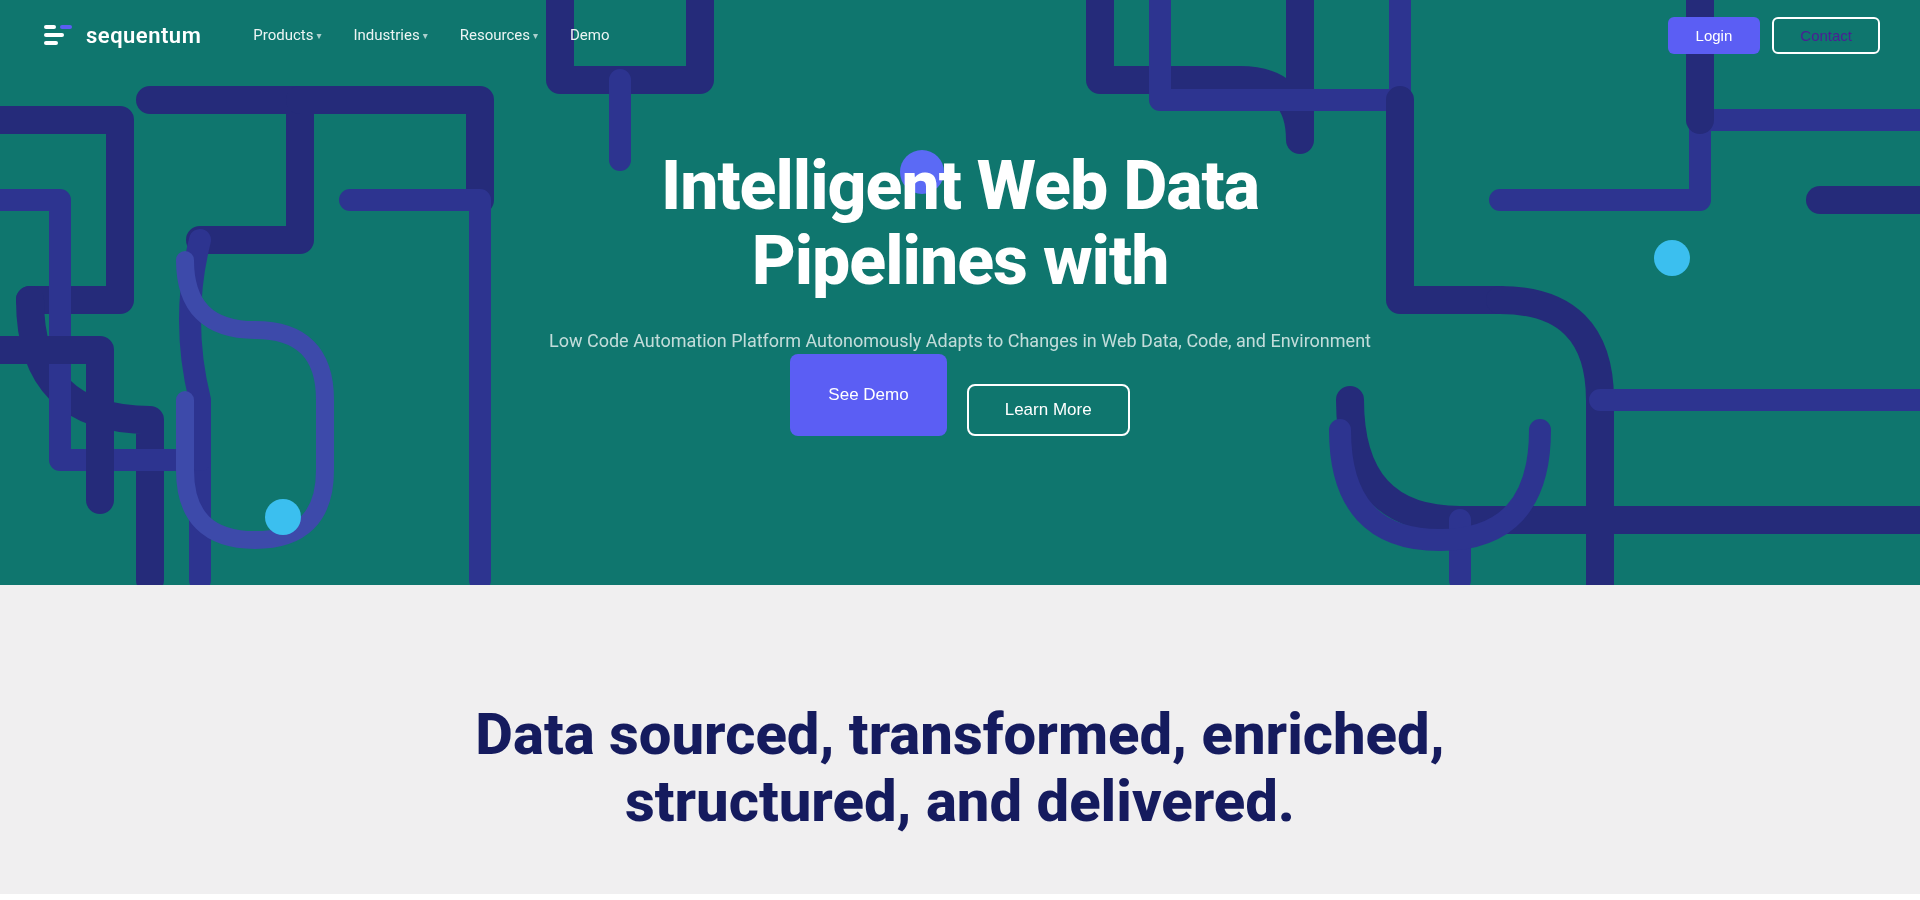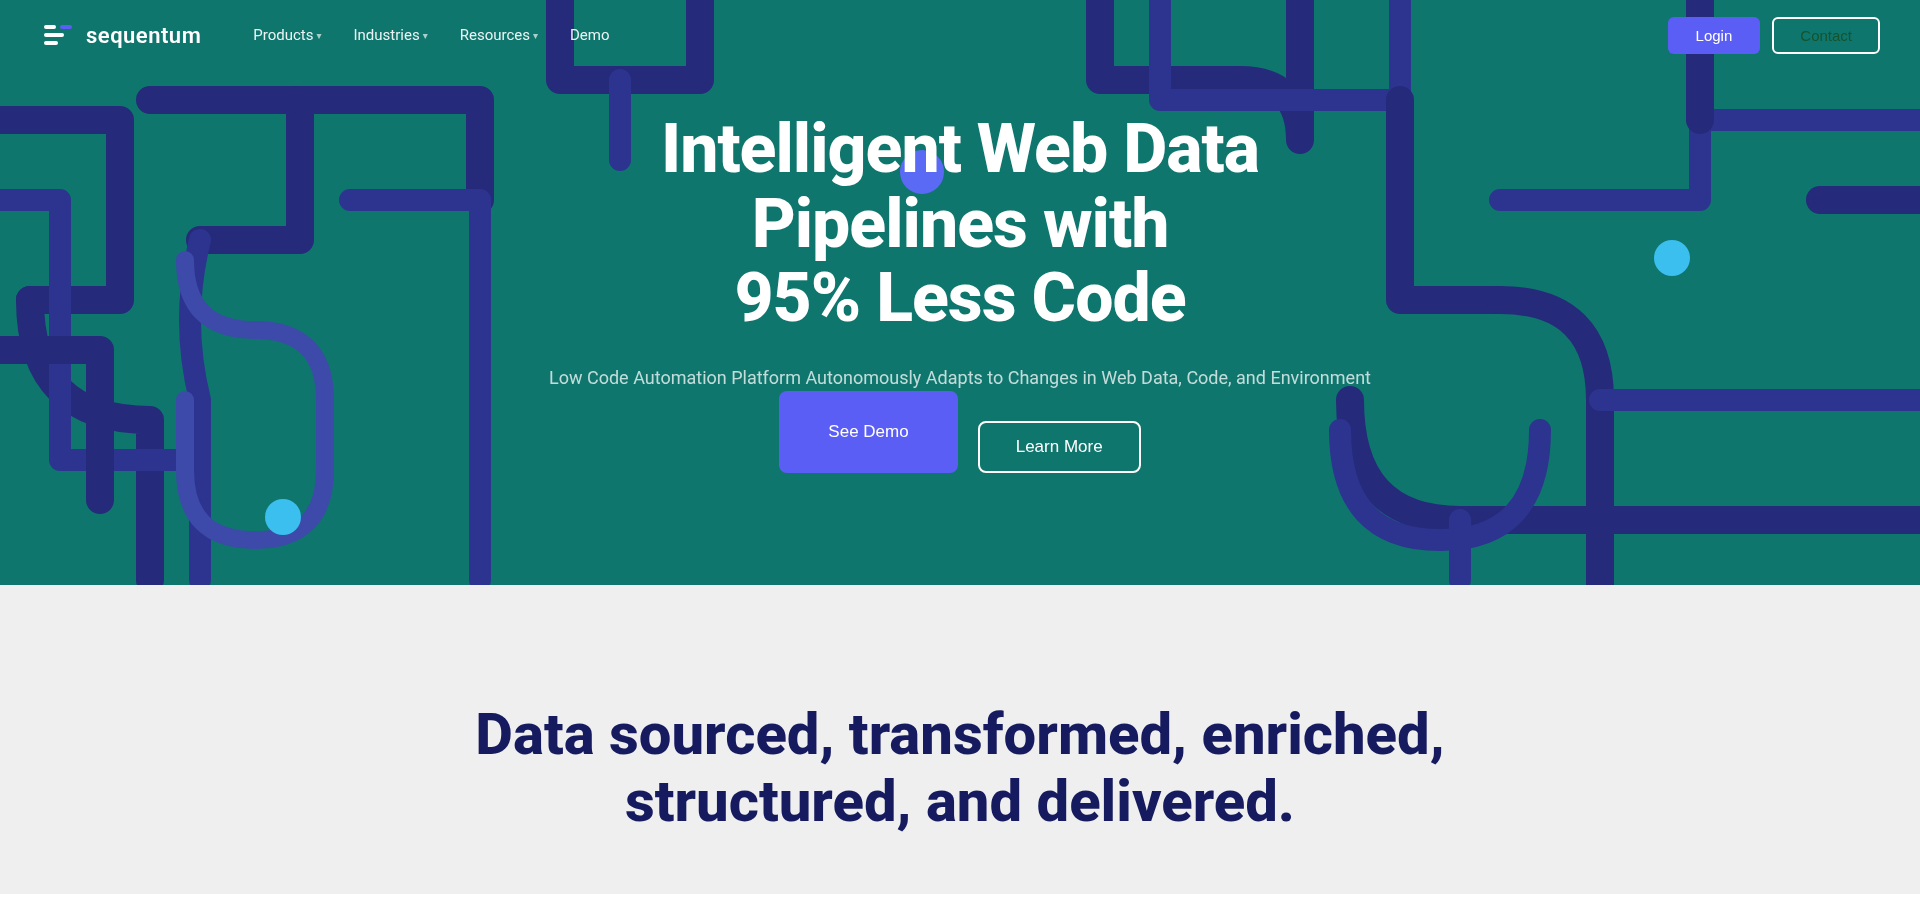--- a/index.html
+++ b/index.html
@@ -65,21 +65,21 @@
       color: #fff;
       border: none;
       padding: 10px 28px;
       border-radius: 6px;
       font-size: 15px;
       font-weight: 500;
       cursor: pointer;
     }
     .btn-contact {
       background: transparent;
-      color: #14532d;
+      color: #4c1d95;
       border: 2px solid #fff;
       padding: 8px 26px;
       border-radius: 6px;
       font-size: 15px;
       font-weight: 500;
       cursor: pointer;
     }
 
     
     .hero {
@@ -135,21 +135,21 @@
     }
     .hero-buttons {
       display: flex;
       gap: 20px;
       justify-content: center;
     }
     .btn-demo {
       background: #5b5ef4;
       color: #fff;
       border: none;
-      padding: 16px 49px;
+      padding: 16px 38px;
       border-radius: 8px;
       font-size: 17px;
       font-weight: 500;
       cursor: pointer;
     }
     .btn-learn {
       background: transparent;
       color: #fff;
       border: 2px solid #fff;
       padding: 14px 36px;
@@ -261,21 +261,20 @@
     <path class="pipe pipe-medium" d="M 1340 430 Q 1340 540 1440 540 Q 1540 540 1540 430"></path>
   </svg>
 
   <div class="dot dot-1"></div>
   <div class="dot dot-2"></div>
   <div class="dot dot-3"></div>
 
   <div class="hero-content">
     <h1 class="hero-title">
       <span>Intelligent Web Data Pipelines with</span><br>
-      <span>95% Less Code</span>
     </h1>
     <p class="hero-subtitle">Low Code Automation Platform Autonomously Adapts to Changes in Web Data, Code, and Environment</p>
     <div class="hero-buttons">
       <button class="btn-demo">See Demo</button>
       <button class="btn-learn">Learn More</button>
     </div>
   </div>
 </section>
 
 <section class="lower">

